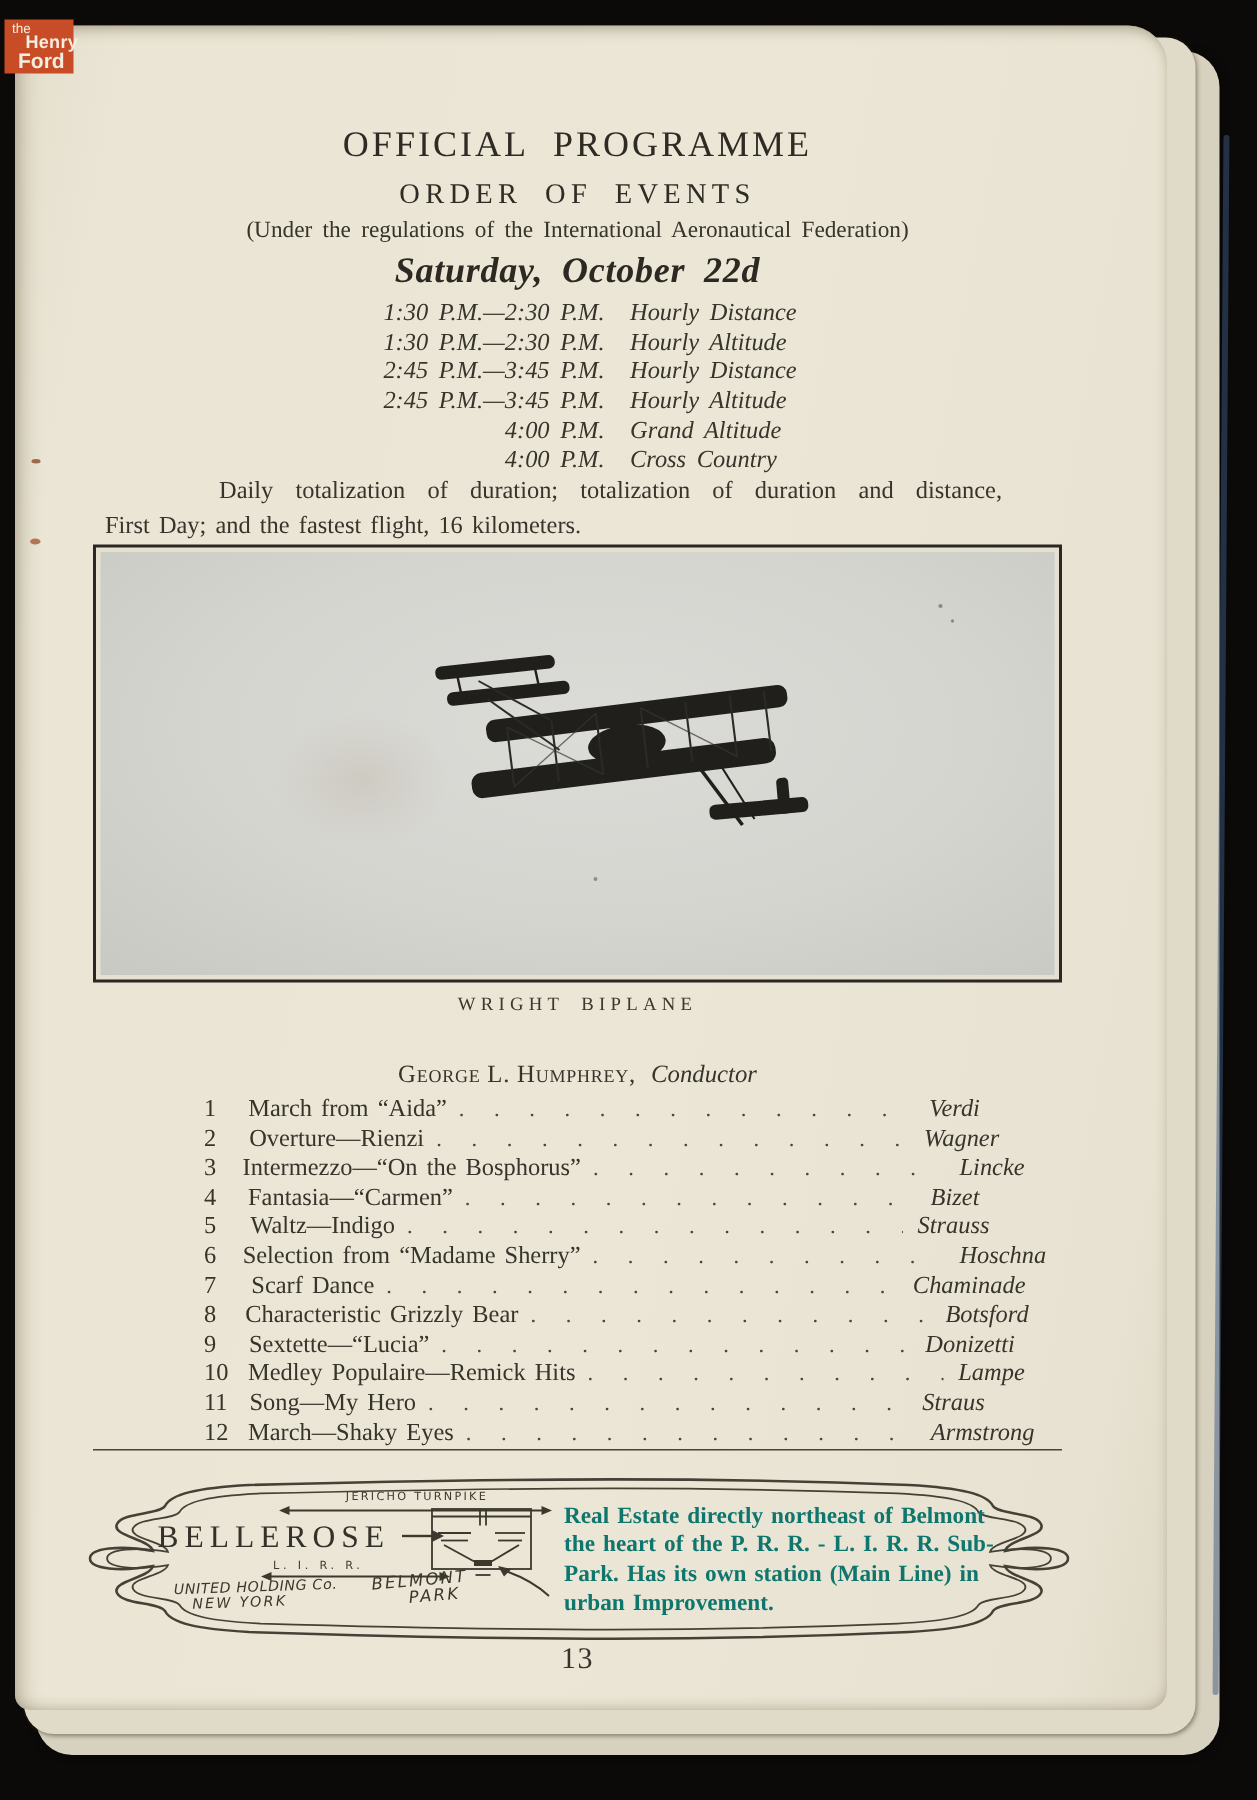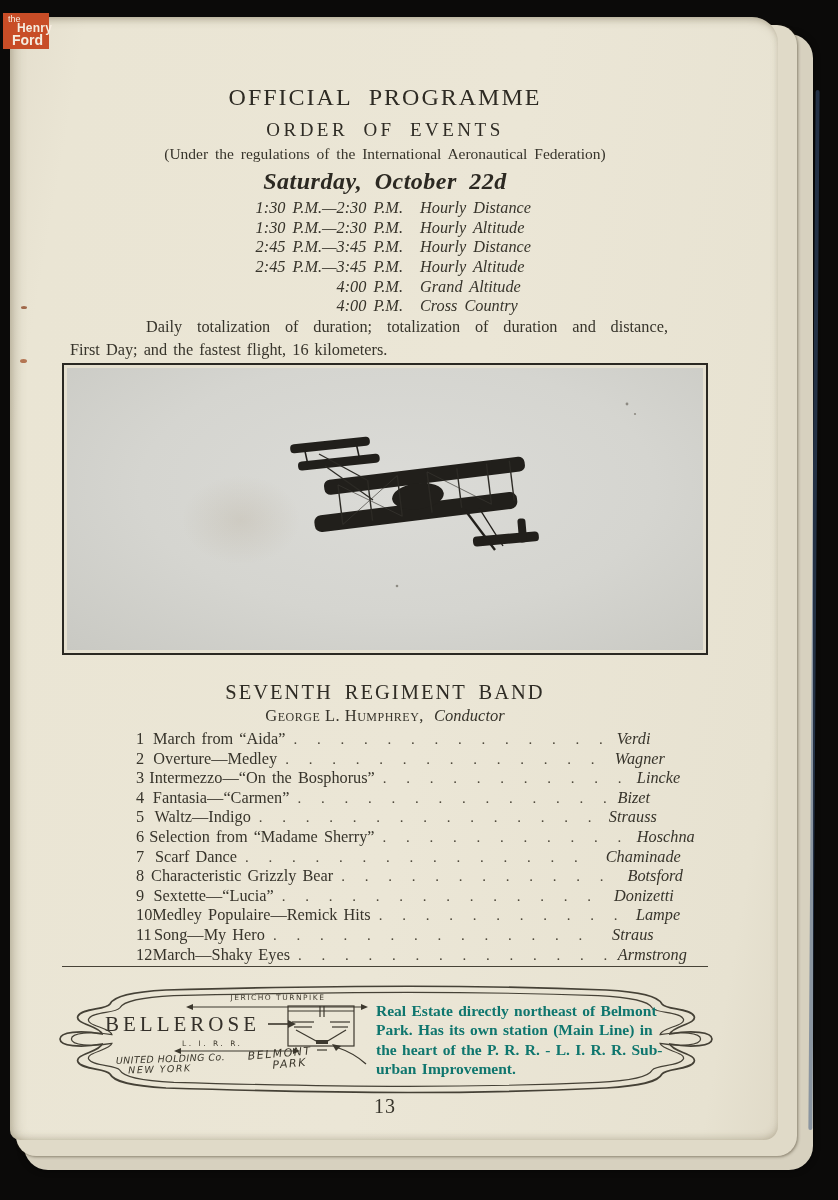--- a/index.html
+++ b/index.html
@@ -81,21 +81,21 @@
   
   .bandname { position:absolute; top:681px; width:100%; text-align:center;
               font-size:20.5px; letter-spacing:2px; word-spacing:5px; color:#2f2c25; }
   .conductor{ position:absolute; top:706px; width:100%; text-align:center; font-size:16.5px; }
   .cname { font-variant:small-caps; letter-spacing:.5px; }
   .crole { font-style:italic; margin-left:6px; }
 
   .programme { position:absolute; top:729px; left:0; width:646px; }
   .prow { display:flex; align-items:baseline; height:19.6px; font-size:16.3px; }
   .pnum { margin-left:74px; width:30px; white-space:nowrap; }
-  .ptitle { white-space:nowrap; word-spacing:2px; }
+  .ptitle { white-space:nowrap; word-spacing:2px;margin-left:13px; }
   .pleader { flex:1 1 auto; overflow:hidden; white-space:nowrap; margin:0 10px 0 8px;
              color:#4c4639; font-size:15px; }
   .pleader::before { content:". . . . . . . . . . . . . . . . . . . . . . . ."; letter-spacing:8px; }
   .pcomposer { width:161px; font-style:italic; white-space:nowrap; }
 
   .rule { position:absolute; top:966px; left:0; width:646px; border-top:1.6px solid #474337; }
 
   
   .ad { position:absolute; top:984px; left:0; width:650px; height:110px; }
   .ad-frame { position:absolute; left:-6px; top:-1px; }
@@ -223,37 +223,37 @@
             <line x1="412" y1="140" x2="436" y2="178" stroke="#211f1b" stroke-width="1.4"></line>
           </g>
           <g fill="#8d8a82">
             <circle cx="560" cy="36" r="1.4"></circle>
             <circle cx="568" cy="46" r="1.1"></circle>
             <circle cx="330" cy="218" r="1.3"></circle>
           </g>
         </svg>
       </div>
     </div>
-
-    <div class="bandname">SEVENTH REGIMENT BAND</div>
+    <div class="caption">WRIGHT BIPLANE</div>
+
     <div class="conductor">
       <span class="cname">George L. Humphrey,</span>
       <span class="crole">Conductor</span>
     </div>
 
     <div class="programme">
       <div class="prow">
         <span class="pnum">1</span>
         <span class="ptitle">March from “Aida”</span>
         <span class="pleader"></span>
         <span class="pcomposer">Verdi</span>
       </div>
       <div class="prow">
         <span class="pnum">2</span>
-        <span class="ptitle">Overture—Medley</span>
+        <span class="ptitle">Overture—Rienzi</span>
         <span class="pleader"></span>
         <span class="pcomposer">Wagner</span>
       </div>
       <div class="prow">
         <span class="pnum">3</span>
         <span class="ptitle">Intermezzo—“On the Bosphorus”</span>
         <span class="pleader"></span>
         <span class="pcomposer">Lincke</span>
       </div>
       <div class="prow">
@@ -382,22 +382,22 @@
         <div class="l1">UNITED HOLDING Co.</div>
         <div class="l2">NEW YORK</div>
       </div>
       <div class="hand park">
         <div class="l1">BELMONT</div>
         <div class="l2">PARK</div>
       </div>
 
       <div class="ad-body">
         <div>Real Estate directly northeast of Belmont</div>
+        <div>the heart of the P. R. R. - L. I. R. R. Sub-</div>
         <div>Park.  Has its own station (Main Line) in</div>
-        <div>the heart of the P. R. R. - L. I. R. R. Sub-</div>
         <div>urban Improvement.</div>
       </div>
     </div>
 
     <div class="pagenum">13</div>
 
   </div>
 </div>
 
 </body></html>

